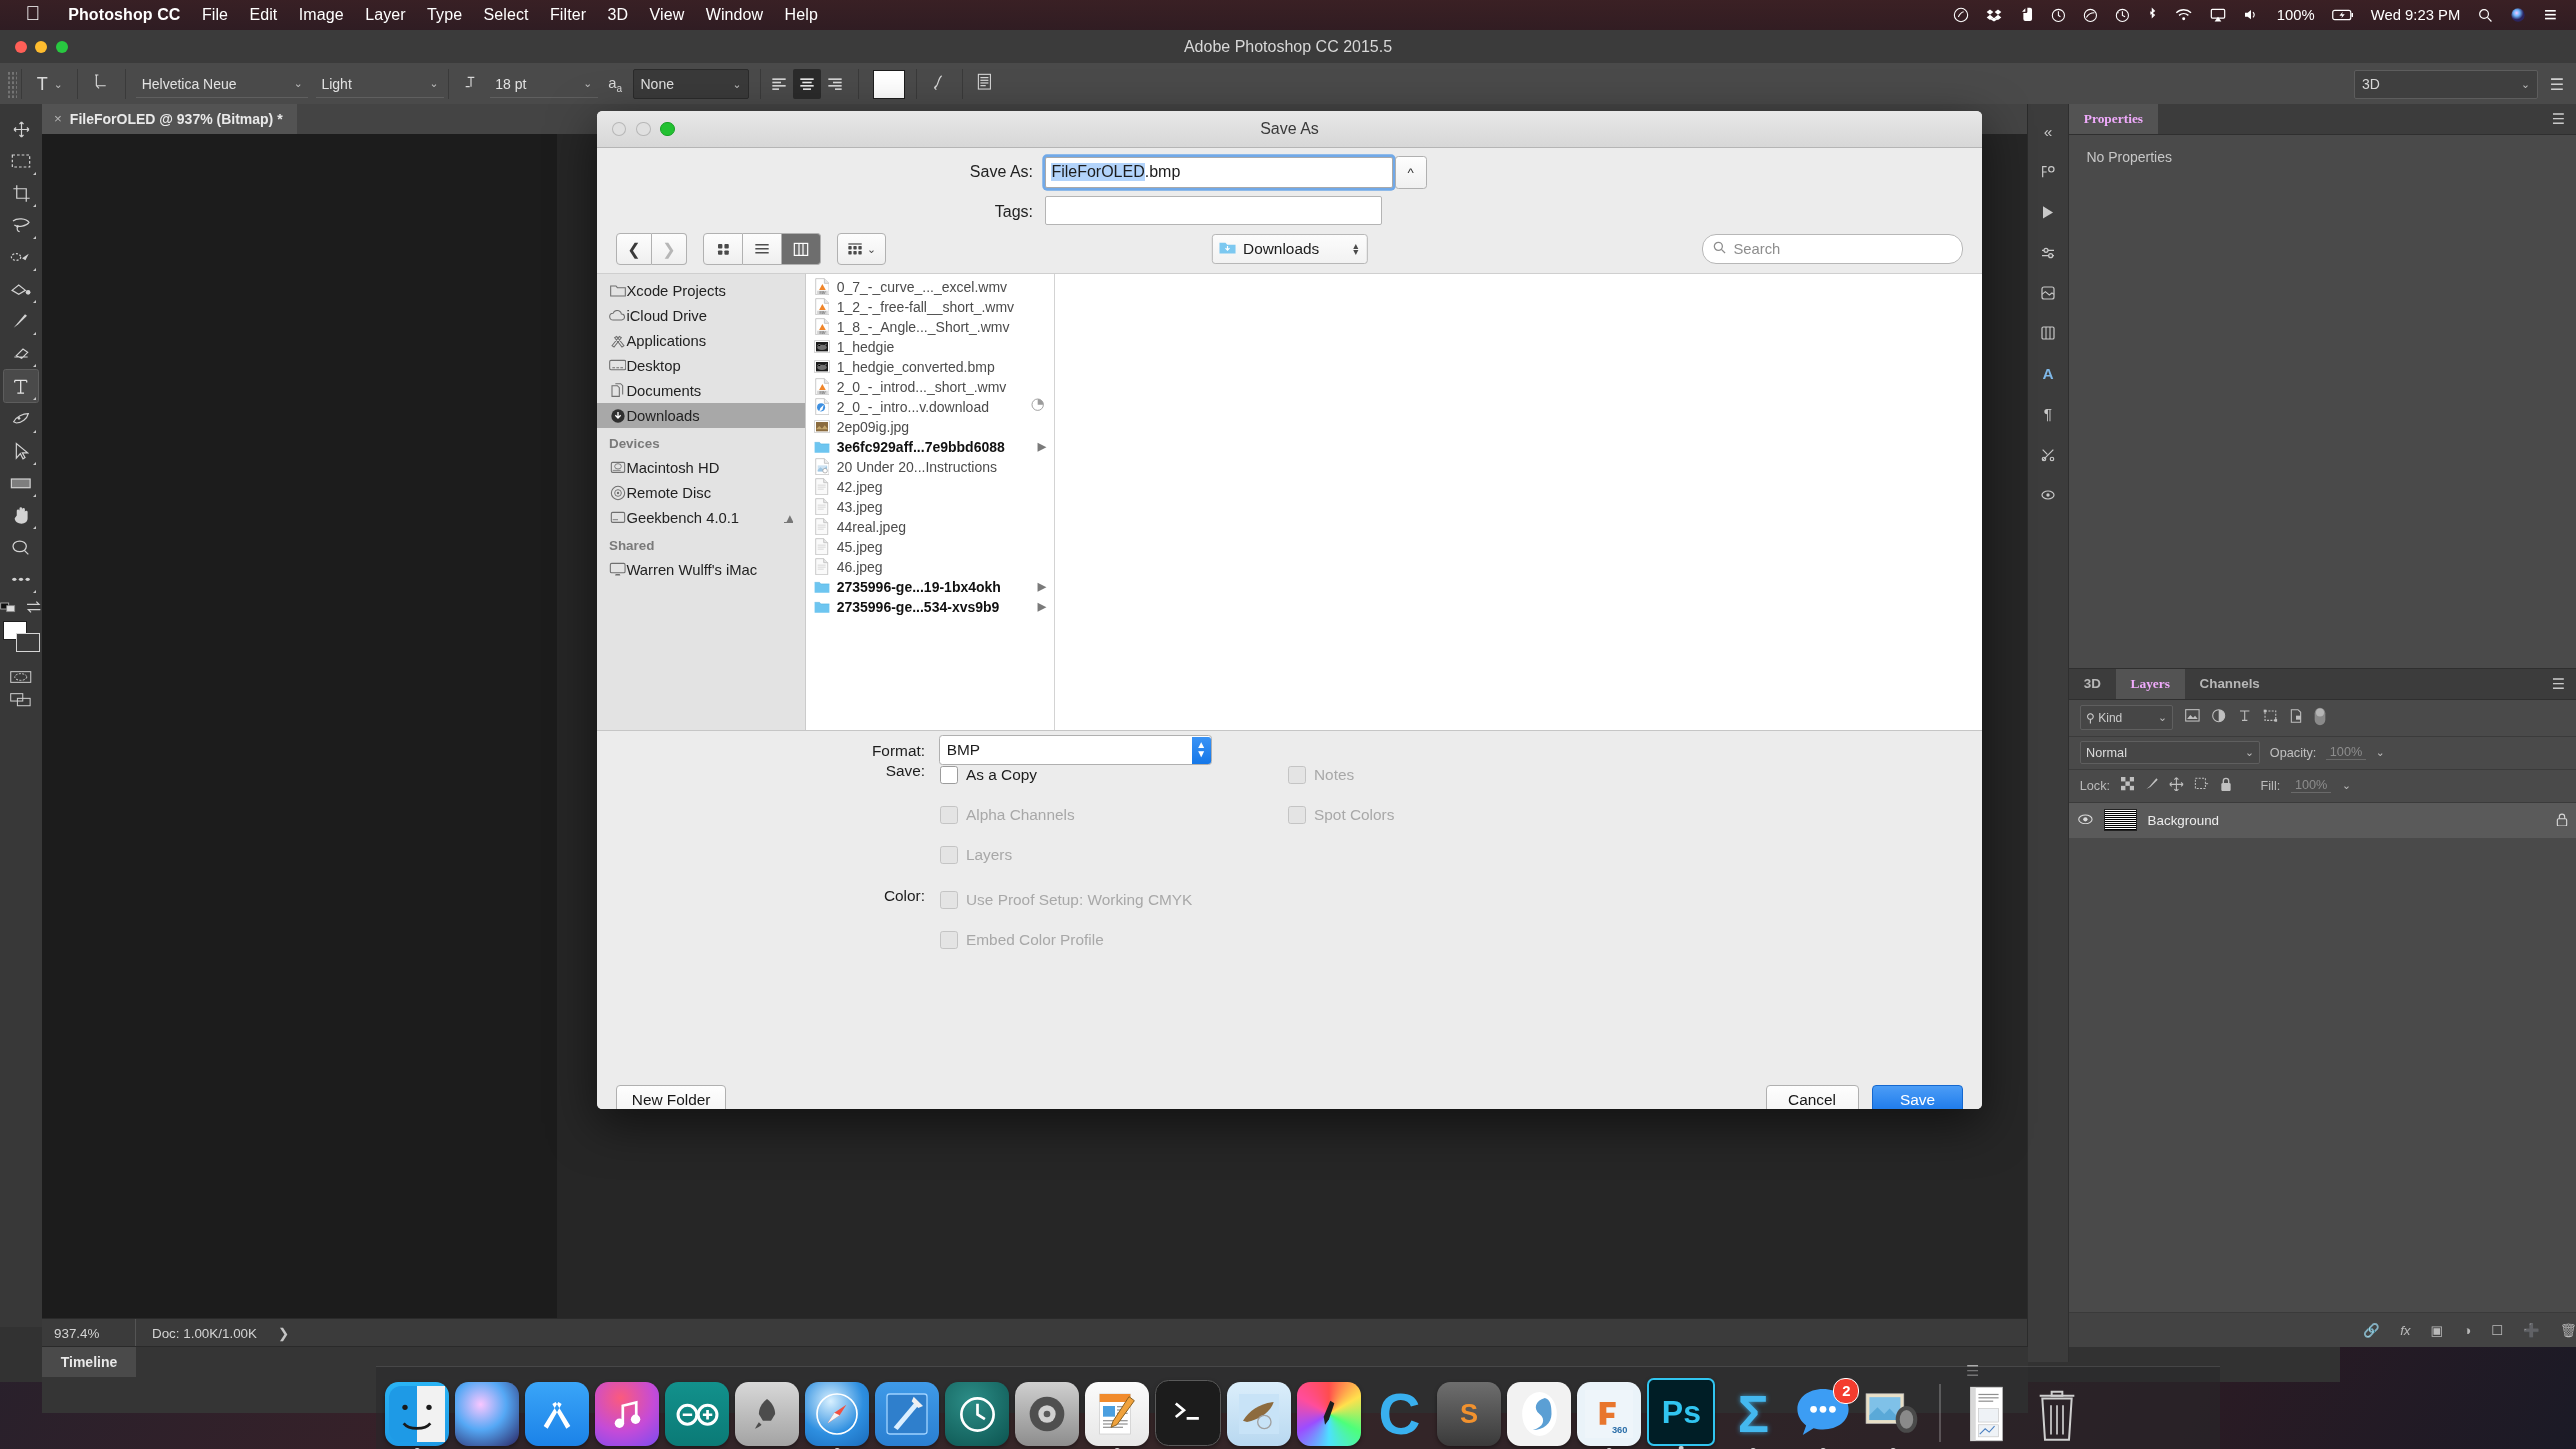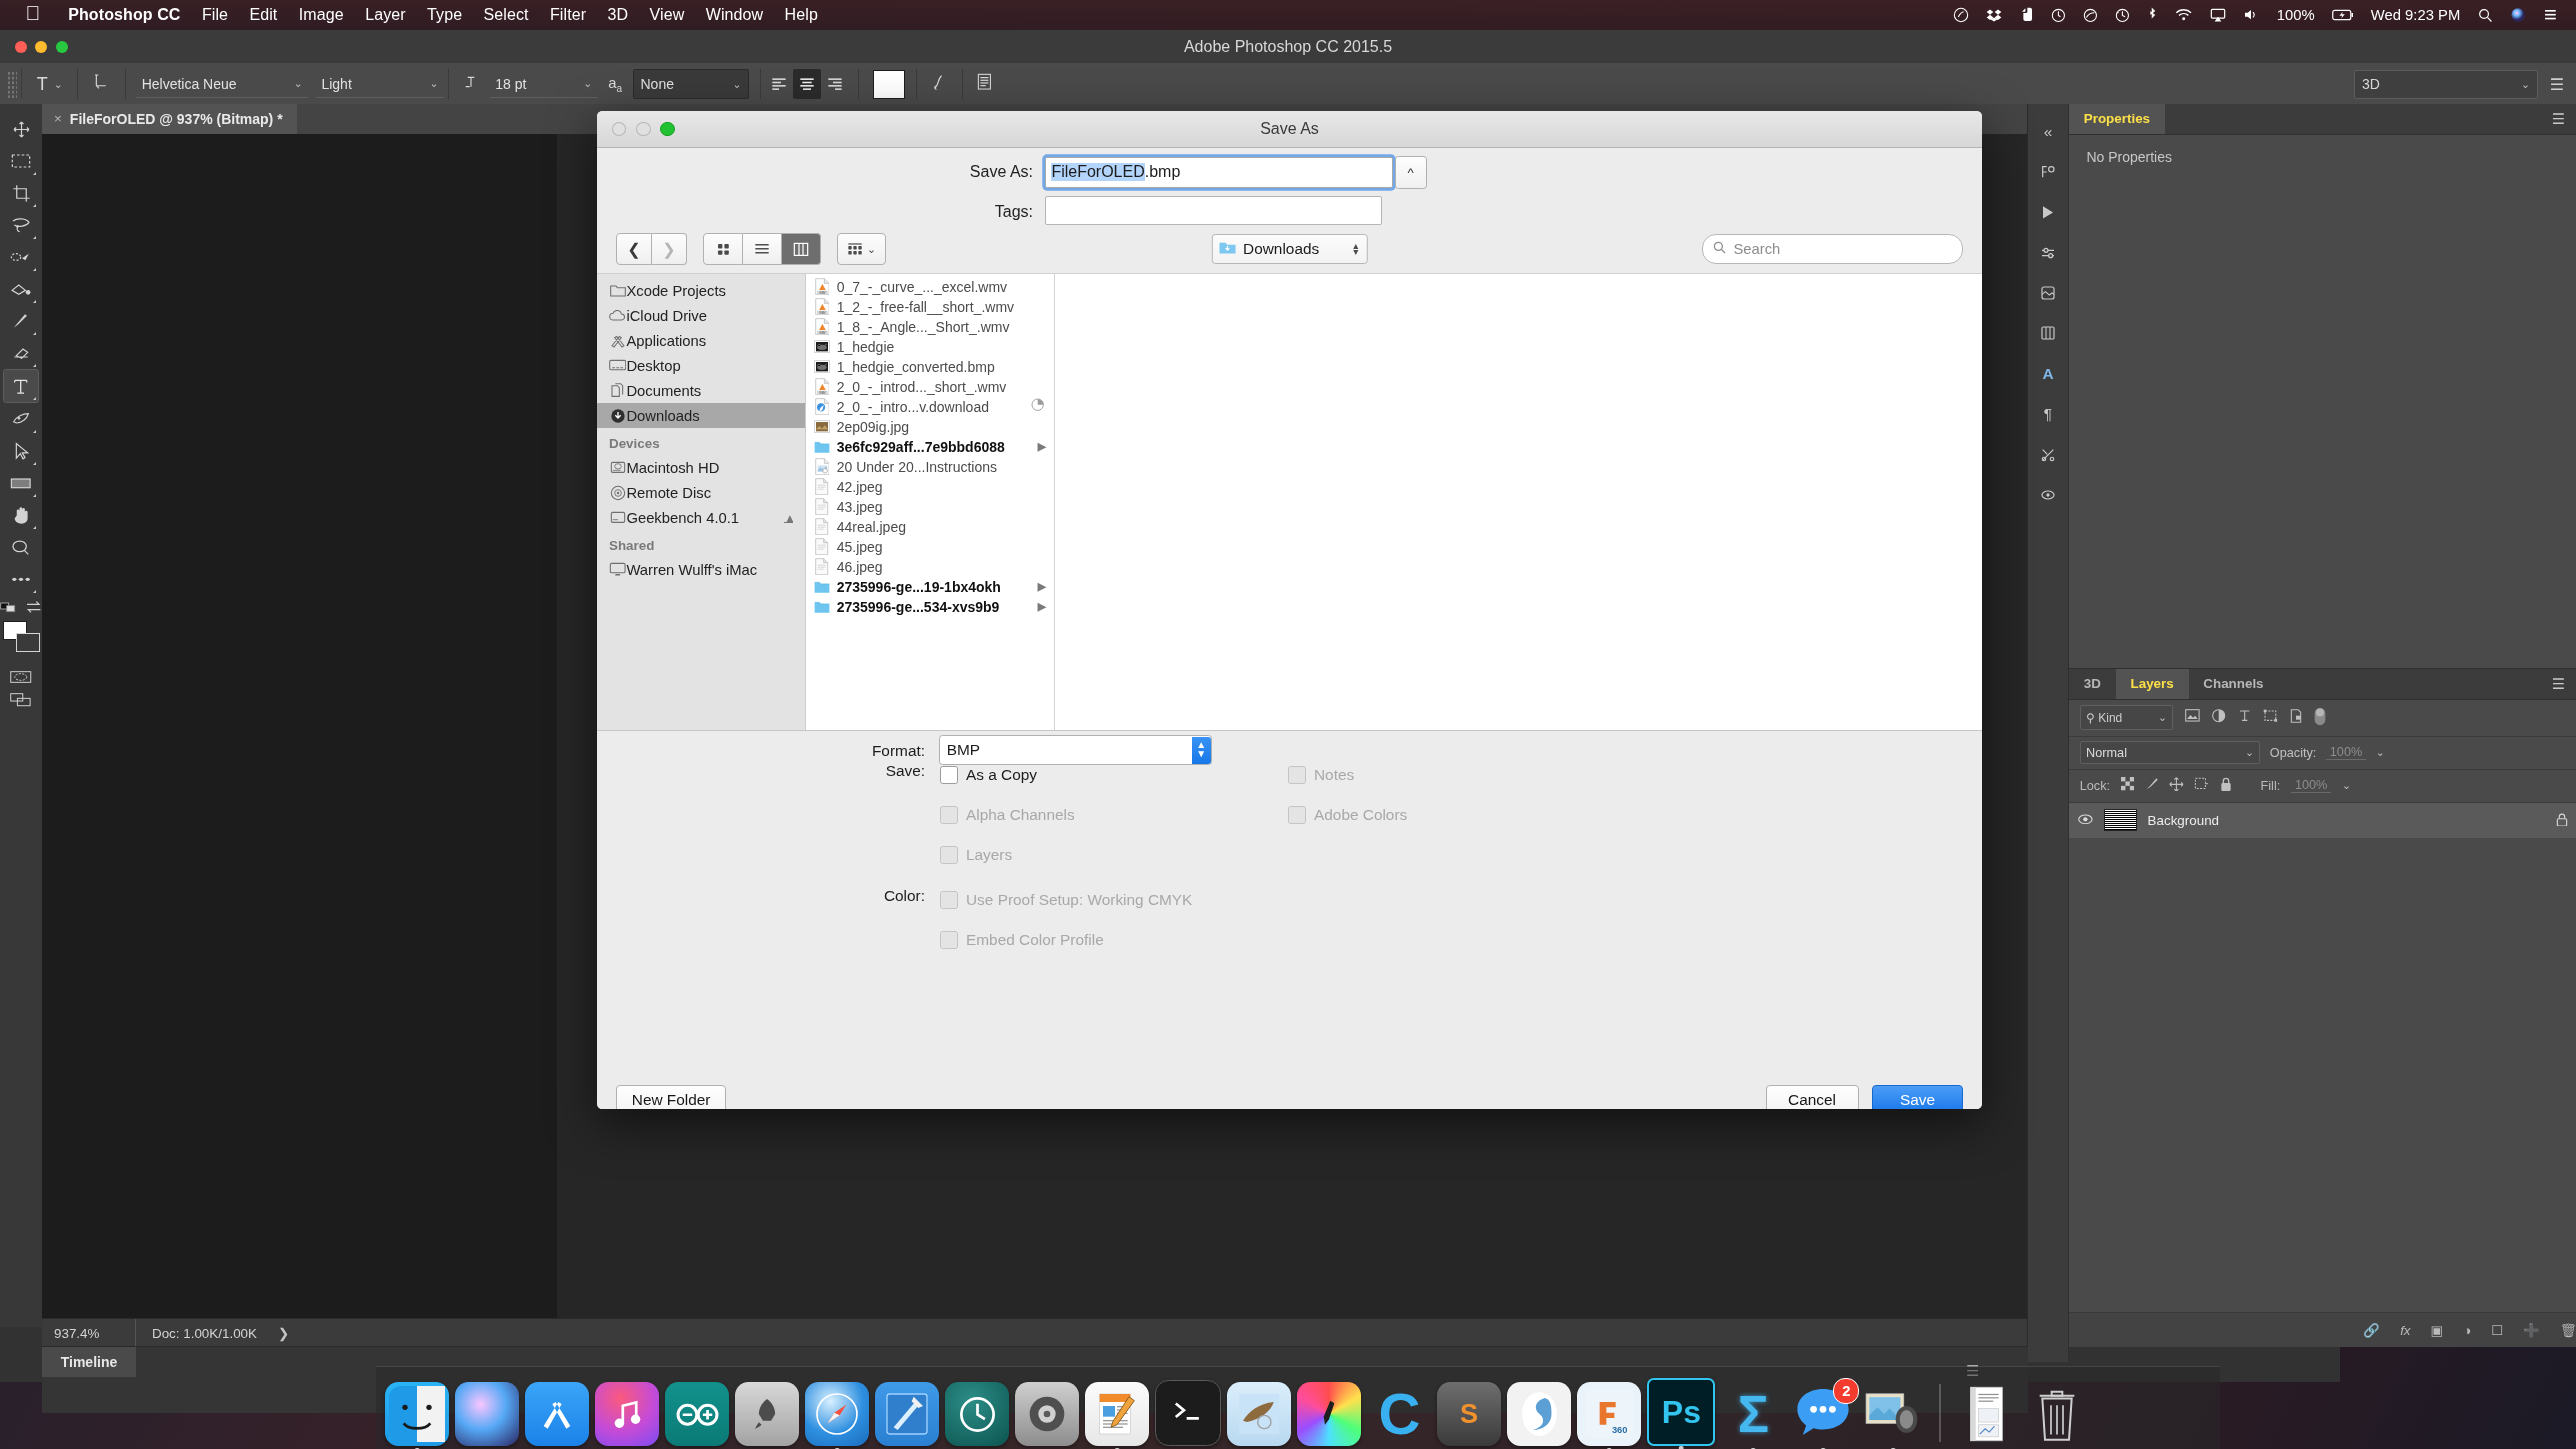--- a/index.html
+++ b/index.html
@@ -145,21 +145,21 @@
   #panel-icons{
     position:absolute;left:0;top:0;width:40px;height:1242px;background:#3c3c3c;
     border-right:0.7px solid #2f2f2f;display:flex;flex-direction:column;align-items:center;padding-top:16px;gap:17.4px;
     color:#c9c9c9;
   }
   .pi{width:28px;height:23px;display:flex;align-items:center;justify-content:center;font-size:15.4px;}
   .panel-tabbar{
     display:flex;align-items:flex-end;height:29.5px;background:#3c3c3c;border-bottom:0.7px solid #2f2f2f;
   }
   .ptab{height:29.5px;display:flex;align-items:center;padding:0 14.8px;color:#b7b7b7;font-size:13.4px;font-weight:bold;}
-  .ptab.act{background:#535353;color:#fde047;}
+  .ptab.act{background:#535353;color:#f0abfc;font-family:Liberation Serif, serif;}
   .panel-hamb{margin-left:auto;color:#c9c9c9;font-size:14.8px;padding-right:12px;display:flex;align-items:center;height:29.5px;}
 
   #properties-panel{position:absolute;left:41px;top:0;width:508px;height:564px;background:#4a4a4a;}
   #props-body{padding:14.8px 17.4px;color:#c7c7c7;font-size:14px;}
 
   #layers-panel{position:absolute;left:41px;top:564px;width:508px;height:678px;background:#4a4a4a;border-top:0.7px solid #2f2f2f;}
   .lay-filter{
     height:36px;display:flex;align-items:center;gap:12px;padding:0 10.7px;border-bottom:0.7px solid #3b3b3b;
     color:#c6c6c6;font-size:12.7px;
   }
@@ -1338,21 +1338,21 @@
     <div class="cbrow" style="left:691px;top:35px;">
       <span class="cb dis"></span>
       <span class="lbl-dis">Notes</span>
     </div>
     <div class="cbrow" style="left:343px;top:75px;">
       <span class="cb dis"></span>
       <span class="lbl-dis">Alpha Channels</span>
     </div>
     <div class="cbrow" style="left:691px;top:75px;">
       <span class="cb dis"></span>
-      <span class="lbl-dis">Adobe Colors</span>
+      <span class="lbl-dis">Spot Colors</span>
     </div>
     <div class="cbrow" style="left:343px;top:115px;">
       <span class="cb dis"></span>
       <span class="lbl-dis">Layers</span>
     </div>
 
     <div class="op-lab" id="op-color">Color:</div>
     <div class="cbrow" style="left:343px;top:160px;">
       <span class="cb dis"></span>
       <span class="lbl-dis">Use Proof Setup:  Working CMYK</span>

